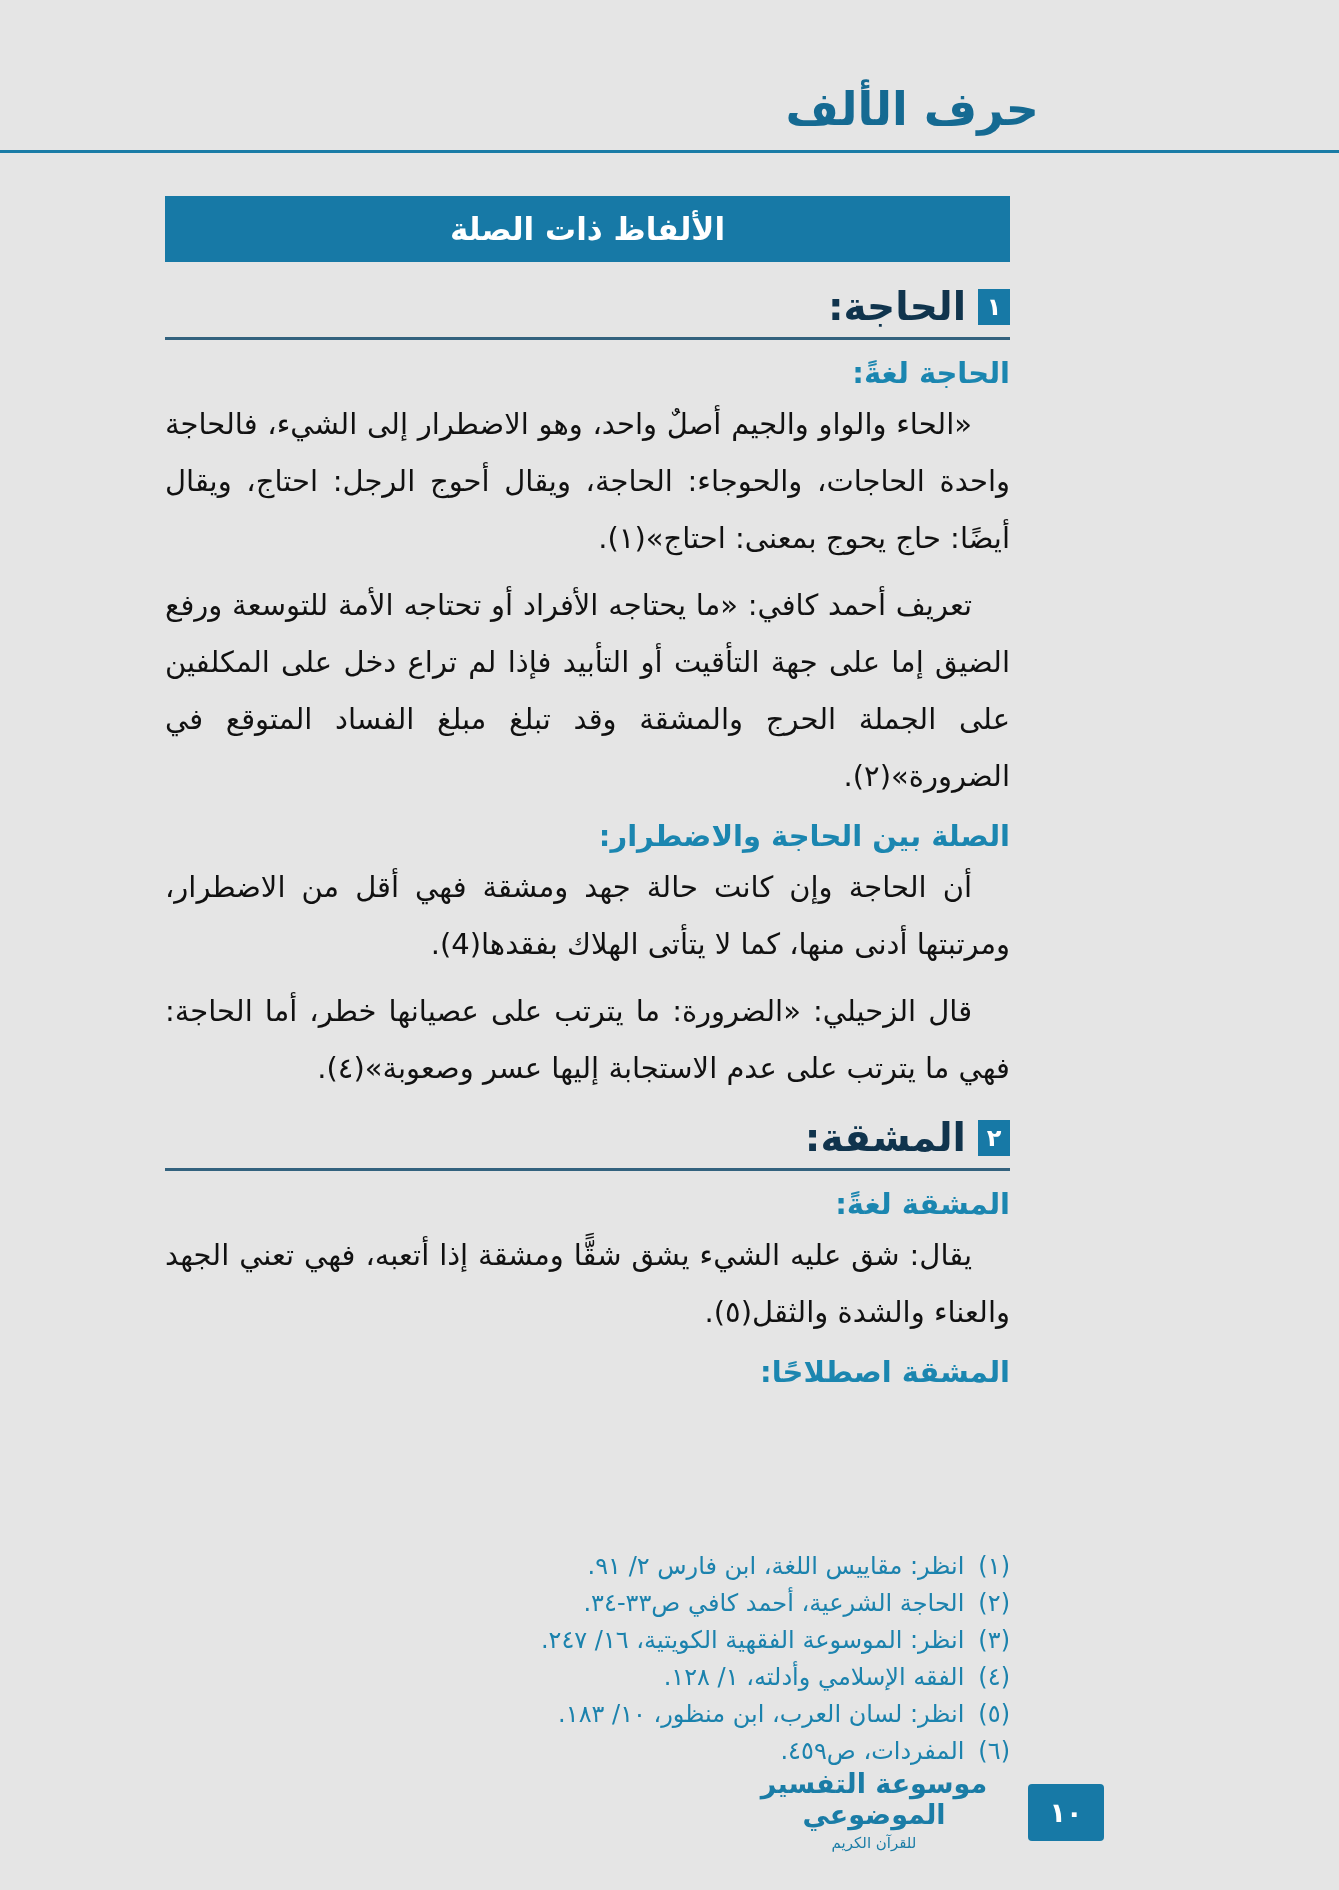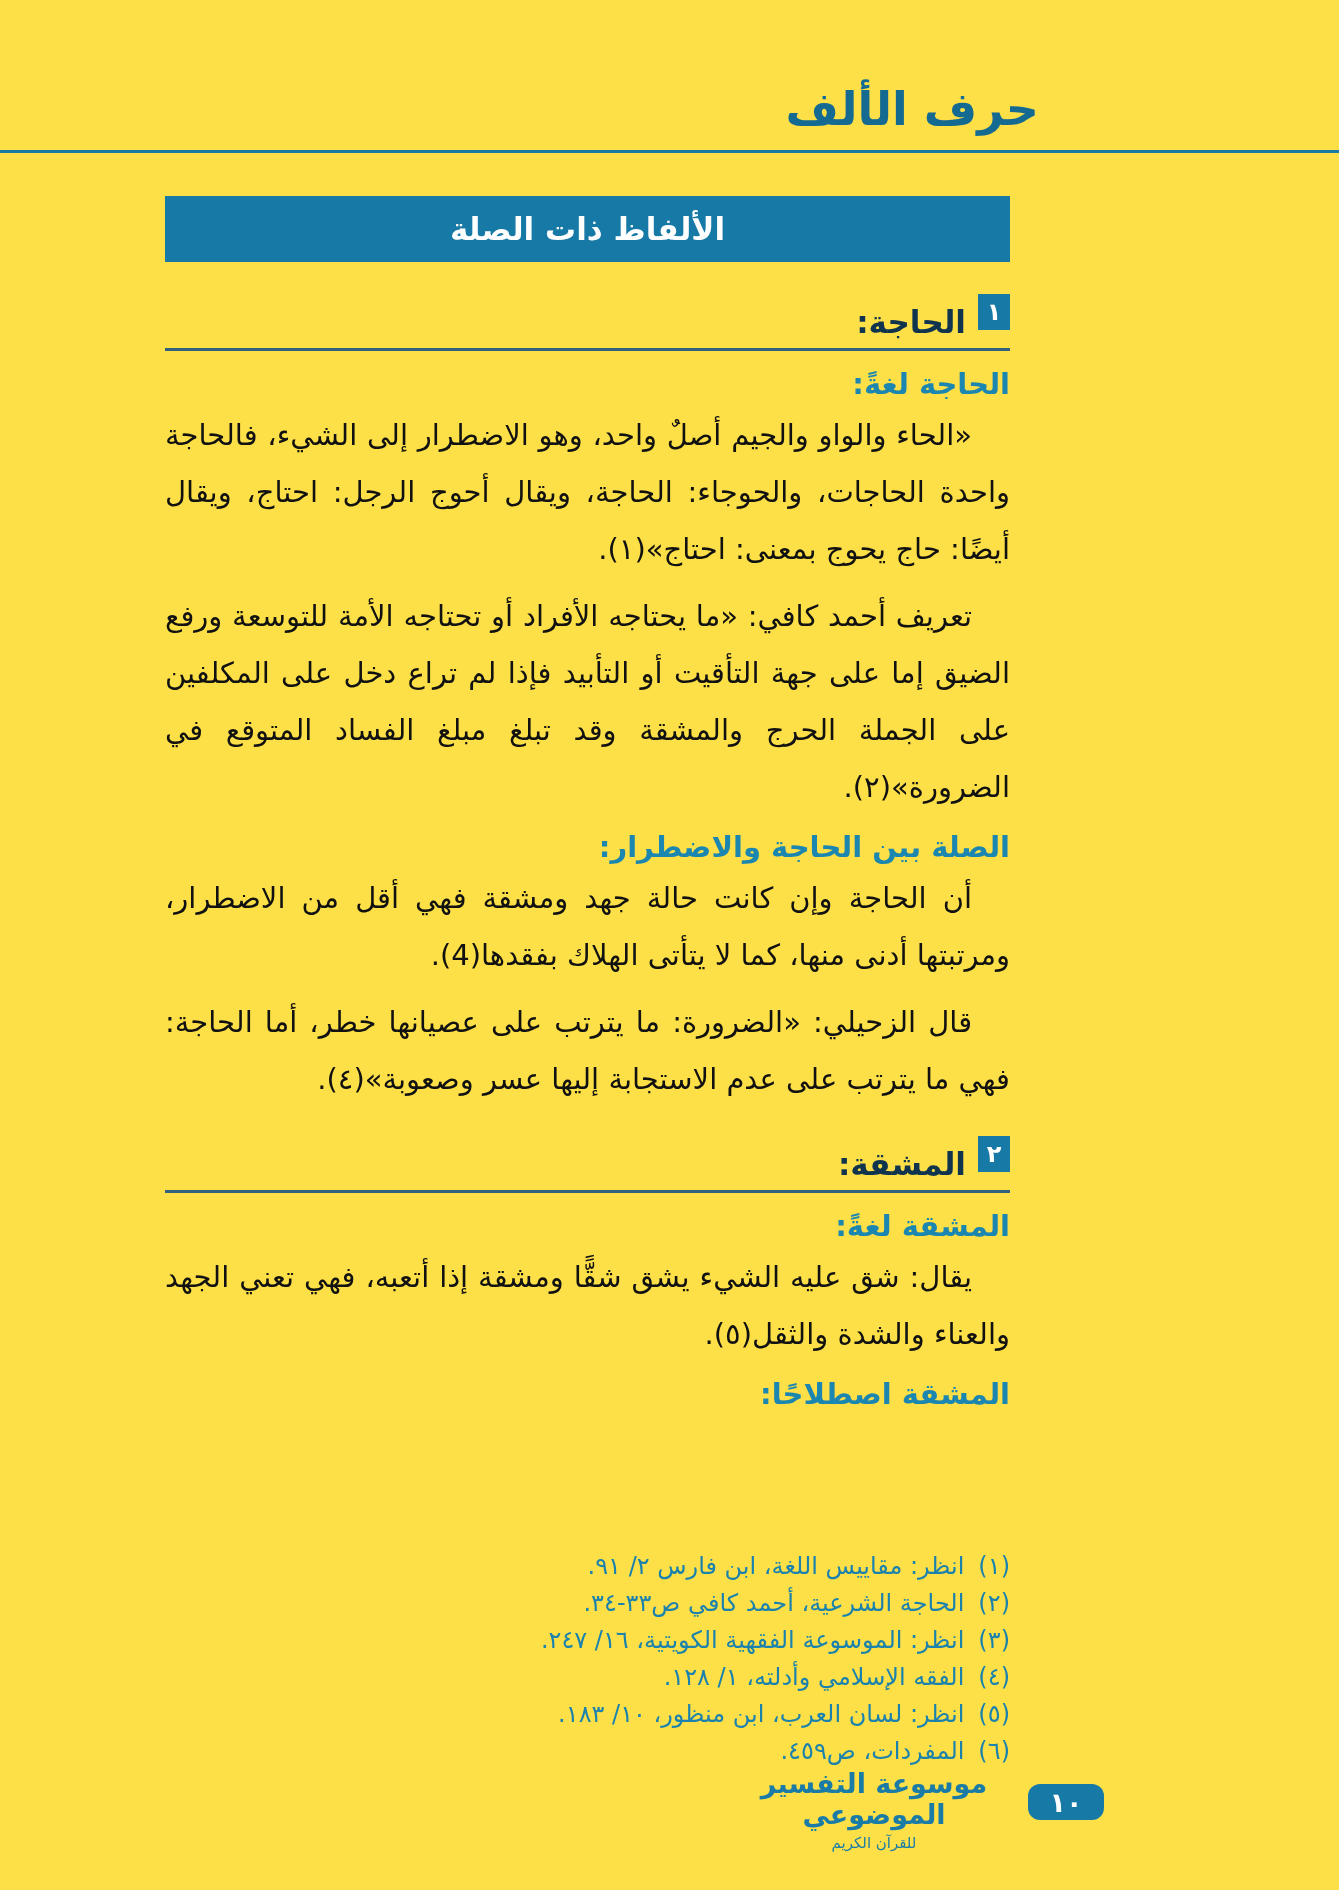--- a/index.html
+++ b/index.html
@@ -1,21 +1,21 @@
 <!DOCTYPE html>
 <html lang="ar" dir="rtl"><head>
 <meta charset="utf-8">
 <style>
   html,body{margin:0;padding:0;background:#ffffff;}
   body{font-family:"DejaVu Sans", sans-serif;}
   .page{
     position:relative;
     width:1339px;
     height:1890px;
-    background:#fde047;
+    background:#e5e5e5;
     overflow:hidden;
     direction:rtl;
   }
   
   .chapter-title{
     position:absolute;
     top:82px;
     right:300px;
     font-size:46px;
     font-weight:bold;
@@ -61,24 +61,23 @@
     background:#1779a6;
     color:#ffffff;
     display:inline-flex;
     align-items:center;
     justify-content:center;
     font-size:24px;
     font-weight:bold;
     flex:0 0 auto;
   }
   .section-title{
-    font-size:31px;
+    font-size:39px;
     font-weight:bold;
     color:#10344d;
-    margin-top:20px;
   }
   .section-rule{
     border:0;
     border-top:3px solid #33627e;
     margin:0 0 16px 0;
   }
   .subheading{
     font-size:29px;
     font-weight:bold;
     color:#1b86b0;
@@ -126,23 +125,23 @@
   .footer-logo .logo-line2{
     font-size:15px;
     display:block;
     margin-top:4px;
   }
   .page-number-box{
     position:absolute;
     top:1784px;
     right:235px;
     width:76px;
-    height:36px;
+    height:57px;
     background:#1779a6;
-    border-radius:12px;
+    border-radius:4px;
     color:#ffffff;
     display:flex;
     align-items:center;
     justify-content:center;
     font-size:27px;
     font-weight:bold;
   }
 </style>
 </head>
 <body>

